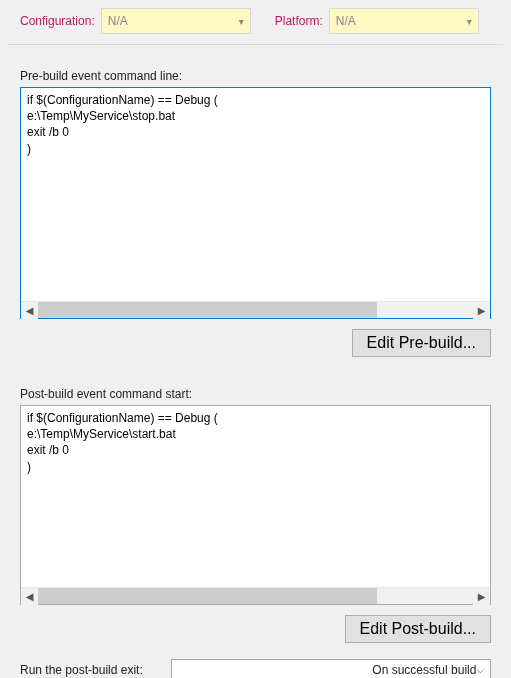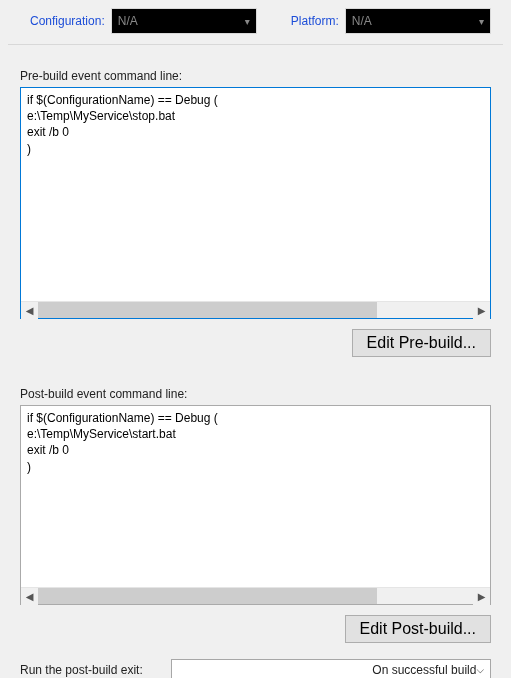--- a/index.html
+++ b/index.html
@@ -17,25 +17,24 @@
   .container {
     padding: 0;
   }
   .top-row {
     display: flex;
     align-items: center;
     padding: 8px 20px 10px 20px;
     gap: 6px;
   }
   .top-row .label {
-    color: #1d4ed8;
-    margin-left: 10px;
+    color: #be185d;
   }
   .top-row .dropdown {
-    background: #000000;
+    background: #fef9c3;
     border: 1px solid #d8d8d8;
     height: 16px;
     display: flex;
     align-items: center;
     justify-content: space-between;
     padding: 12px 6px;
     color: #888;
     font-size: 12px;
   }
   .top-row .dd-config { width: 150px; margin-right: 18px; }
@@ -176,21 +175,21 @@
         <div class="scroll-arrow">▶</div>
       </div>
     </div>
   </div>
 
   <div class="btnrow">
     <button class="btn">Edit Pre-build...</button>
   </div>
 
   <div class="section">
-    <div class="section-label">Post-build event command line:</div>
+    <div class="section-label">Post-build event command start:</div>
     <div class="textwrap unfocused post">
       <textarea class="textarea" spellcheck="false" style="">if $(ConfigurationName) == Debug (
 e:\Temp\MyService\start.bat
 exit /b 0
 )</textarea>
       <div class="scrollrow">
         <div class="scroll-arrow">◀</div>
         <div class="scroll-track">
           <div class="scroll-thumb"></div>
         </div>

